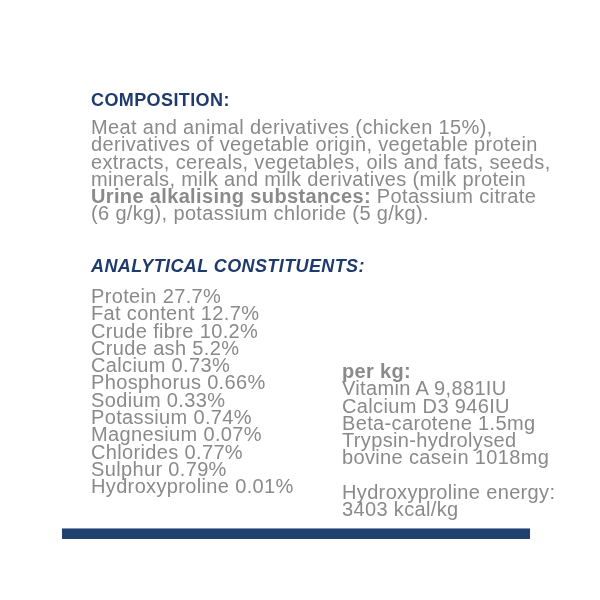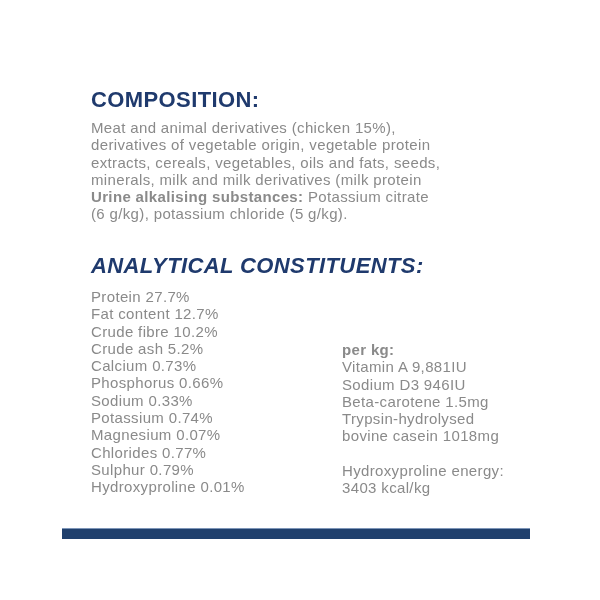--- a/index.html
+++ b/index.html
@@ -17,42 +17,42 @@
     overflow: hidden;
   }
   .label-panel {
     position: absolute;
     inset: 0;
     background: var(--background);
   }
   .section-heading {
     position: absolute;
     left: 91px;
-    font-size: 22px;
+    font-size: 18px;
     font-weight: bold;
     letter-spacing: 0.4px;
     color: var(--heading);
     white-space: nowrap;
     line-height: 24px;
   }
   #composition-heading { top: 88px; }
   #analytical-heading { top: 254px; font-style: italic; }
   .body-text {
     position: absolute;
     left: 91px;
-    font-size: 15px;
+    font-size: 20px;
     line-height: 17.3px;
     letter-spacing: 0.35px;
     color: var(--body);
     white-space: nowrap;
   }
   #composition-paragraph { top: 119px; }
   #analytical-left-column { top: 288px; }
   #analytical-right-column { left: 342px; top: 341px; }
-  .bold { font-weight: bold; }
+  .bold { font-weight: bold; margin-top: 22px; }
   .line { white-space: nowrap; }
   .line-spacer { height: 17.3px; }
   .footer-bar {
     position: absolute;
     left: 62px;
     top: 528px;
     width: 468px;
     height: 11px;
     background: var(--bar);
     border-top: 1px solid #7d95b8;
@@ -87,21 +87,21 @@
     <div class="line">Potassium 0.74%</div>
     <div class="line">Magnesium 0.07%</div>
     <div class="line">Chlorides 0.77%</div>
     <div class="line">Sulphur 0.79%</div>
     <div class="line">Hydroxyproline 0.01%</div>
   </div>
 
   <div class="body-text" id="analytical-right-column">
     <div class="line bold">per kg:</div>
     <div class="line">Vitamin A 9,881IU</div>
-    <div class="line">Sodium D3 946IU</div>
+    <div class="line">Calcium D3 946IU</div>
     <div class="line">Beta-carotene 1.5mg</div>
     <div class="line">Trypsin-hydrolysed</div>
     <div class="line">bovine casein 1018mg</div>
     <div class="line-spacer"></div>
     <div class="line">Hydroxyproline energy:</div>
     <div class="line">3403 kcal/kg</div>
   </div>
 
   <div class="footer-bar"></div>
 

